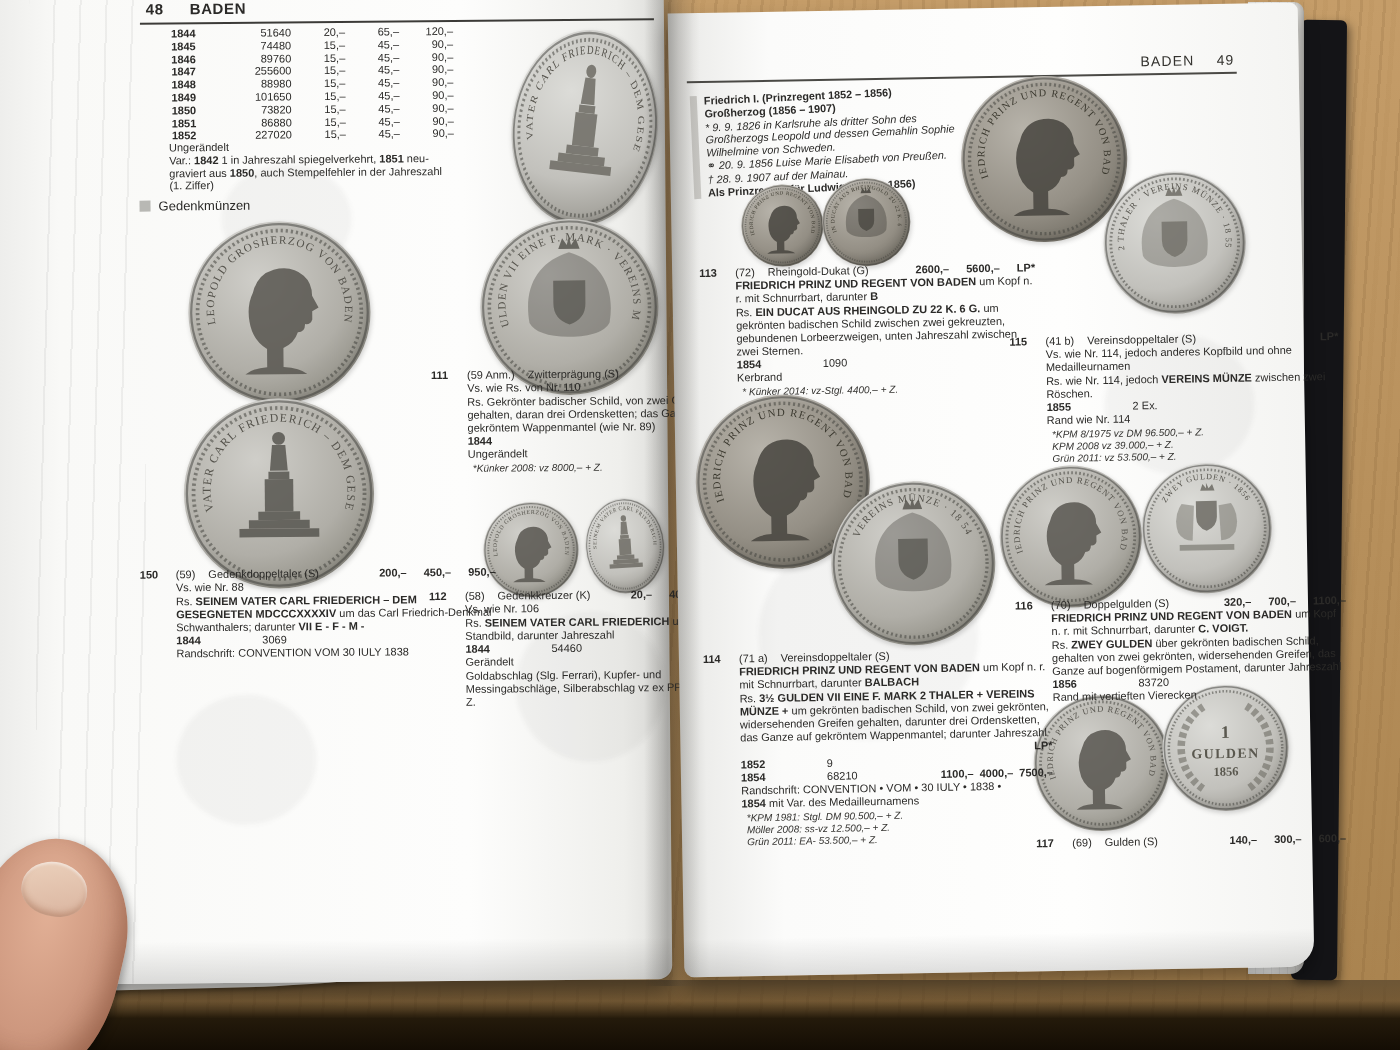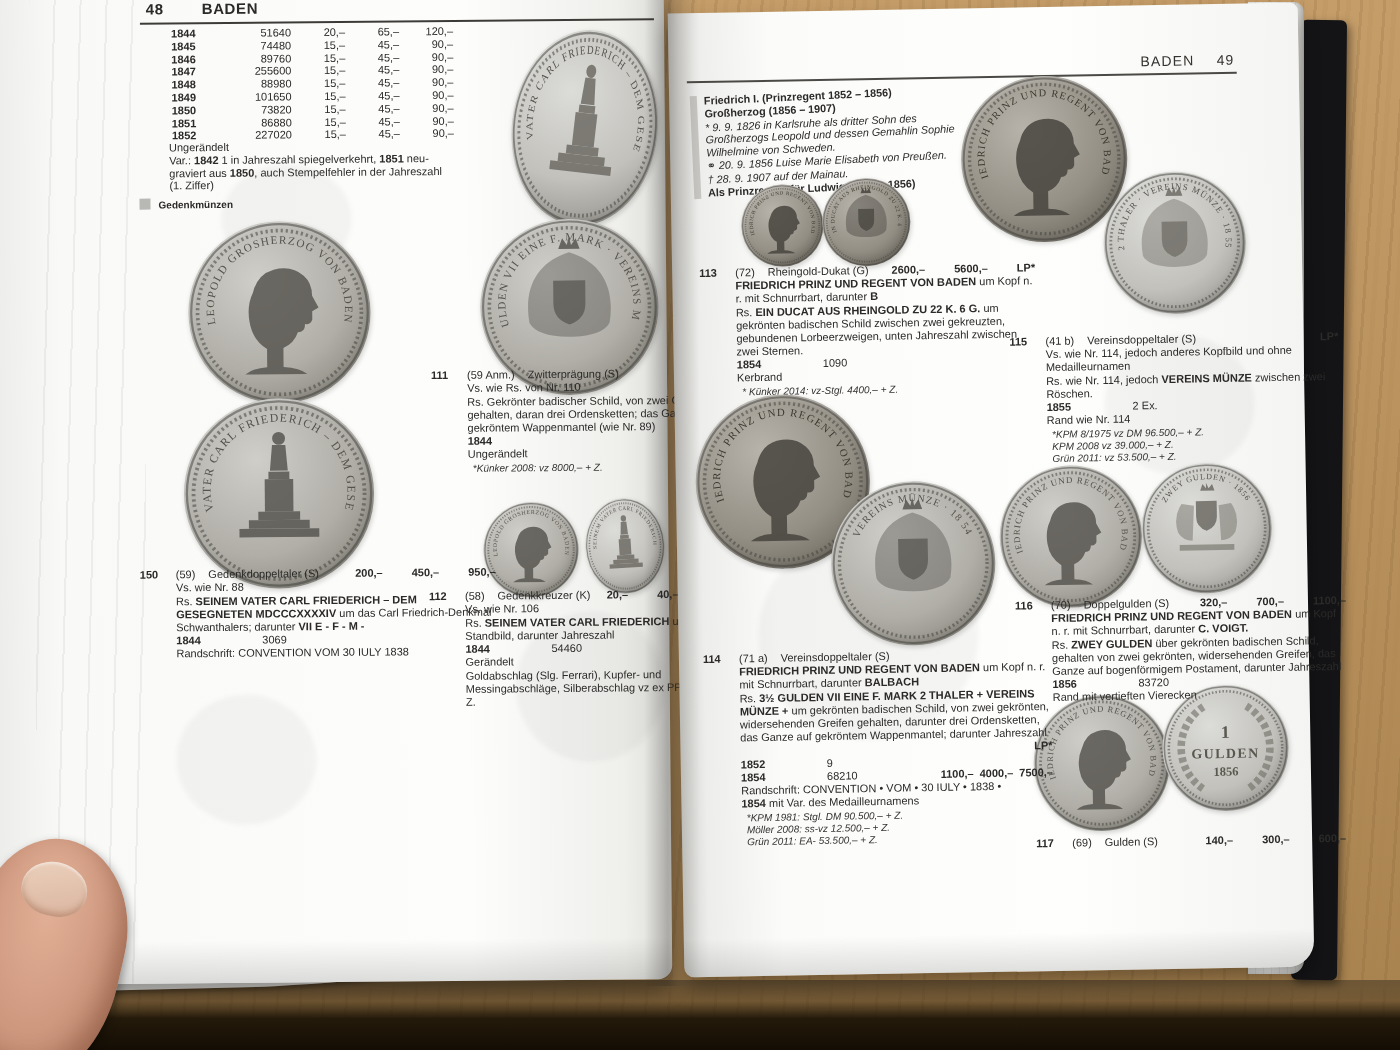--- a/index.html
+++ b/index.html
@@ -35,45 +35,45 @@
     border-radius:0 8px 26px 10px;transform:rotate(-1deg);}
   .right-page::after{content:'';position:absolute;left:0;right:0;bottom:0;height:38px;
     background:linear-gradient(180deg,rgba(0,0,0,0),rgba(0,0,0,.12));border-radius:0 0 26px 10px;}
   .gutter{position:absolute;left:644px;top:0;width:56px;height:986px;pointer-events:none;
     background:linear-gradient(90deg,rgba(0,0,0,0),rgba(40,38,34,.26) 42%,rgba(70,66,60,.16) 62%,rgba(0,0,0,0));}
 
   .ghost{position:absolute;border-radius:50%;background:rgba(50,50,46,.042);filter:blur(2px);}
 
   
   .lp-header{position:absolute;left:156px;top:5px;font-size:15px;font-weight:bold;letter-spacing:.6px;}
-  .lp-header .pn{margin-right:38px;text-align:center;}
+  .lp-header .pn{margin-right:26px;text-align:center;}
   .lp-rule{position:absolute;left:150px;top:27px;width:514px;height:2px;background:#3c3b38;}
   .rp-header{position:absolute;right:64px;top:48px;font-size:14px;font-weight:normal;letter-spacing:1.2px;color:#34332f;}
   .rp-header .pn{margin-left:22px;}
   .rp-rule{position:absolute;left:18px;top:68px;width:550px;height:1.6px;background:#4a4945;}
 
   
   .mtable{position:absolute;left:181px;top:32px;border-collapse:collapse;font-size:11px;}
   .mtable td{padding:0 0 .5px 0;line-height:12.3px;white-space:nowrap;}
   td.cy{font-weight:bold;width:46px;}
   td.cm{text-align:right;width:74px;}
   td.cp{text-align:right;width:54px;}
 
   .note{position:absolute;font-size:11px;line-height:12.6px;}
-  .section-head{position:absolute;left:148px;top:203px;font-size:10px;font-weight:bold;}
+  .section-head{position:absolute;left:148px;top:203px;font-size:13px;font-weight:normal;}
   .section-head .sq{display:inline-block;width:11px;height:11px;background:#b8b8b4;margin-right:8px;vertical-align:-1px;}
 
   
   .item{position:absolute;padding-left:36px;font-size:11px;line-height:13px;}
   .item .no{position:absolute;left:0;top:0;font-weight:bold;}
   .ihead{display:flex;align-items:baseline;white-space:nowrap;}
   .ihead .ref{margin-right:13px;}
   .ihead .type{margin-right:8px;}
   .prices{margin-left:auto;font-weight:bold;white-space:nowrap;}
-  .prices span + span{margin-left:29px;}
+  .prices span + span{margin-left:17px;}
   .line{margin-bottom:.5px;}
   .b{font-weight:bold;}
   .i{font-style:italic;}
   .lp-line{text-align:right;font-weight:bold;}
   .yrow{display:flex;align-items:baseline;}
   .yrow .y{font-weight:bold;min-width:86px;}
   .yrow .p{margin-left:auto;font-weight:bold;white-space:nowrap;}
   .yrow .p span + span{margin-left:6px;}
   .ref-line{font-style:italic;font-size:10px;line-height:12px;padding-left:5px;color:#343330;}
   .refs{margin-top:2px;}

